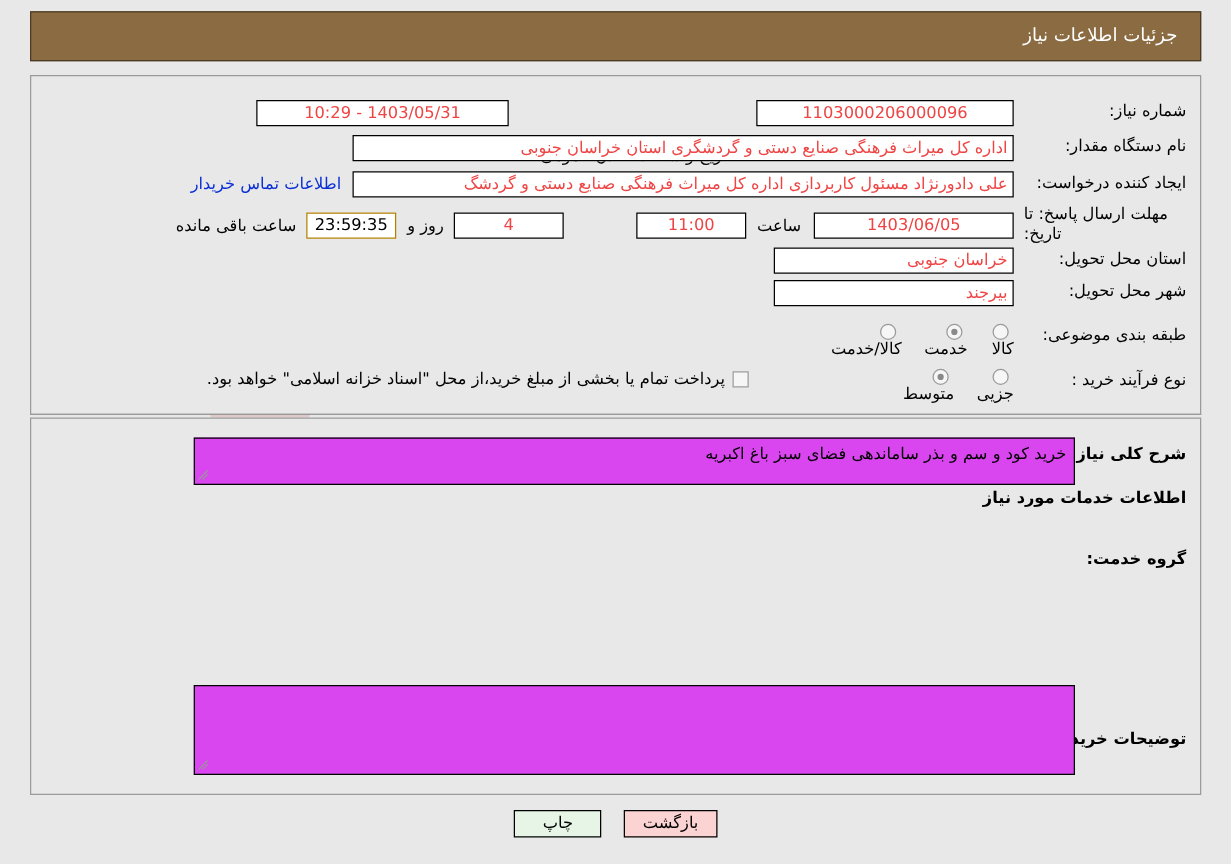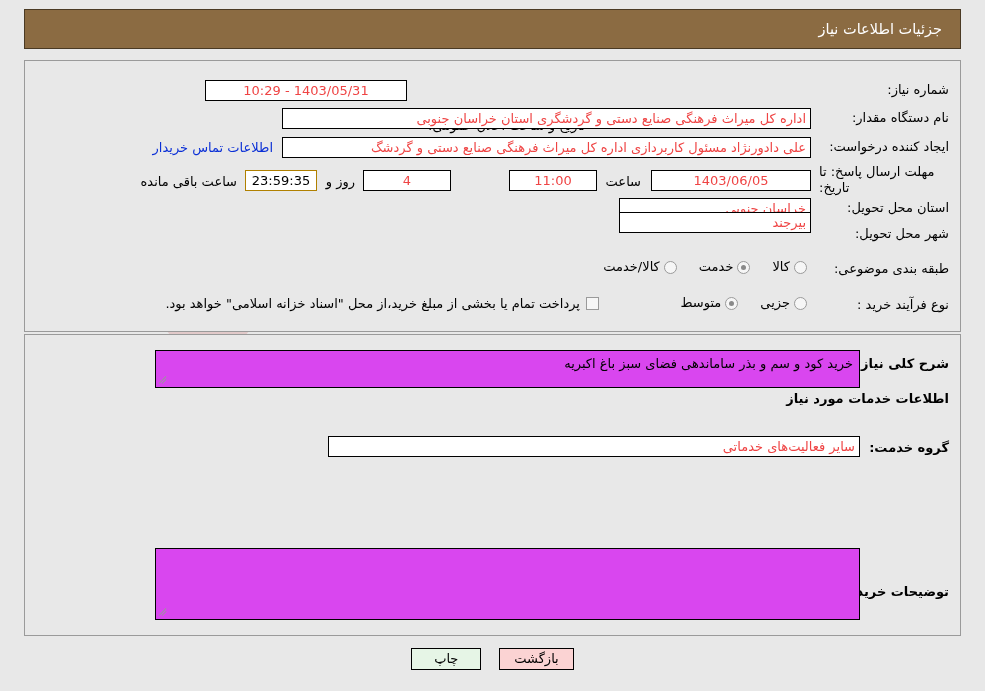--- a/index.html
+++ b/index.html
@@ -144,21 +144,21 @@
     border-radius: 50%;
     background: #8a8a8a;
   }
   .radio-label {
     font-size: 13px;
     vertical-align: middle;
     margin-left: 2px;
     white-space: nowrap;
   }
   .radio-group { display: flex; align-items: center; gap: 16px; }
-  .radio-item { display: flex; align-items: flex-end; }
+  .radio-item { display: flex; align-items: flex-start; flex-direction: column; }
 
   
   .chk {
     display: inline-block;
     width: 13px; height: 13px;
     border: 1px solid #9a9a9a;
     background: #f6f6f6;
     vertical-align: middle;
     cursor: pointer;
   }
@@ -265,20 +265,21 @@
   <div class="wm-arrow"></div>
   <div class="watermark">
     <span class="wm-text">AnaTender.net</span>
   </div>
 
   <div class="panel panel-top"></div>
 
   <div class="frow" style="top:82px; right:36px; z-index:3;">
     <span class="lbl" style="width:130px; text-align:right;">شماره نیاز:</span>
   </div>
+  <div class="fld fld-ltr" style="position:absolute; top:80px; right:174px; width:206px; z-index:3;">1103000206000096</div>
 
   <div class="frow" style="top:82px; right:400px; z-index:3;margin-top:36px;">
     <span class="lbl">تاریخ و ساعت اعلان عمومی:</span>
   </div>
   <div class="fld fld-ltr" style="position:absolute; top:80px; right:578px; width:202px; z-index:3;">10:29 - 1403/05/31</div>
 
   <div class="frow" style="top:110px; right:36px; z-index:3;">
     <span class="lbl" style="width:130px; text-align:right;">نام دستگاه مقدار:</span>
   </div>
   <div class="fld fld-rtl" style="position:absolute; top:108px; right:174px; width:529px; z-index:3;">اداره کل میراث فرهنگی  صنایع دستی و گردشگری استان خراسان جنوبی</div>
@@ -302,21 +303,21 @@
   <span class="lbl" style="position:absolute; top:174px; right:748px; z-index:3;">ساعت باقی مانده</span>
 
   <div class="frow" style="top:200px; right:36px; z-index:3;">
     <span class="lbl" style="width:130px; text-align:right;">استان محل تحویل:</span>
   </div>
   <div class="fld fld-rtl" style="position:absolute; top:198px; right:174px; width:192px; z-index:3;">خراسان جنوبی</div>
 
   <div class="frow" style="top:226px; right:36px; z-index:3;">
     <span class="lbl" style="width:130px; text-align:right;">شهر محل تحویل:</span>
   </div>
-  <div class="fld fld-rtl" style="position:absolute; top:212px; right:174px; width:192px; z-index:3;">بیرجند</div>
+  <div class="fld fld-rtl" style="position:absolute; top:224px; right:174px; width:192px; z-index:3;">بیرجند</div>
 
   <div class="frow" style="top:261px; right:36px; z-index:3;">
     <span class="lbl" style="width:130px; text-align:right;">طبقه بندی موضوعی:</span>
   </div>
   <div class="radio-group" style="position:absolute; top:259px; right:174px; z-index:3;">
     <span class="radio-item">
       <span class="radio"></span>
       <span class="radio-label">کالا</span>
     </span>
     <span class="radio-item">
@@ -357,21 +358,20 @@
     <div class="ta-inner">خرید کود و سم و بذر ساماندهی فضای سبز باغ اکبریه</div>
     <span class="resize-handle">
       <i style="width:10px; left:1px; top:9px; transform:rotate(-45deg);"></i>
       <i style="width:6px;  left:4px; top:9px; transform:rotate(-45deg);"></i>
     </span>
   </div>
 
   <span class="lbl lbl-bold" style="position:absolute; top:391px; right:36px; z-index:3;">اطلاعات خدمات مورد نیاز</span>
 
   <span class="lbl lbl-bold" style="position:absolute; top:440px; right:36px; z-index:3;">گروه خدمت:</span>
-  <div class="fld fld-rtl" style="position:absolute; top:436px; right:125px; width:532px; z-index:3;">سایر فعالیت‌های خدماتی</div>
 
   <table class="tbl" style="top:478px; right:41px; width:903px;">
     <thead>
       <tr>
         <th style="width:40px;">ردیف</th>
         <th style="width:125px;">کد خدمت</th>
         <th>نام خدمت</th>
         <th style="width:140px;">واحد اندازه گیری</th>
         <th style="width:125px;">تعداد / مقدار</th>
         <th style="width:125px;">تاریخ نیاز</th>

